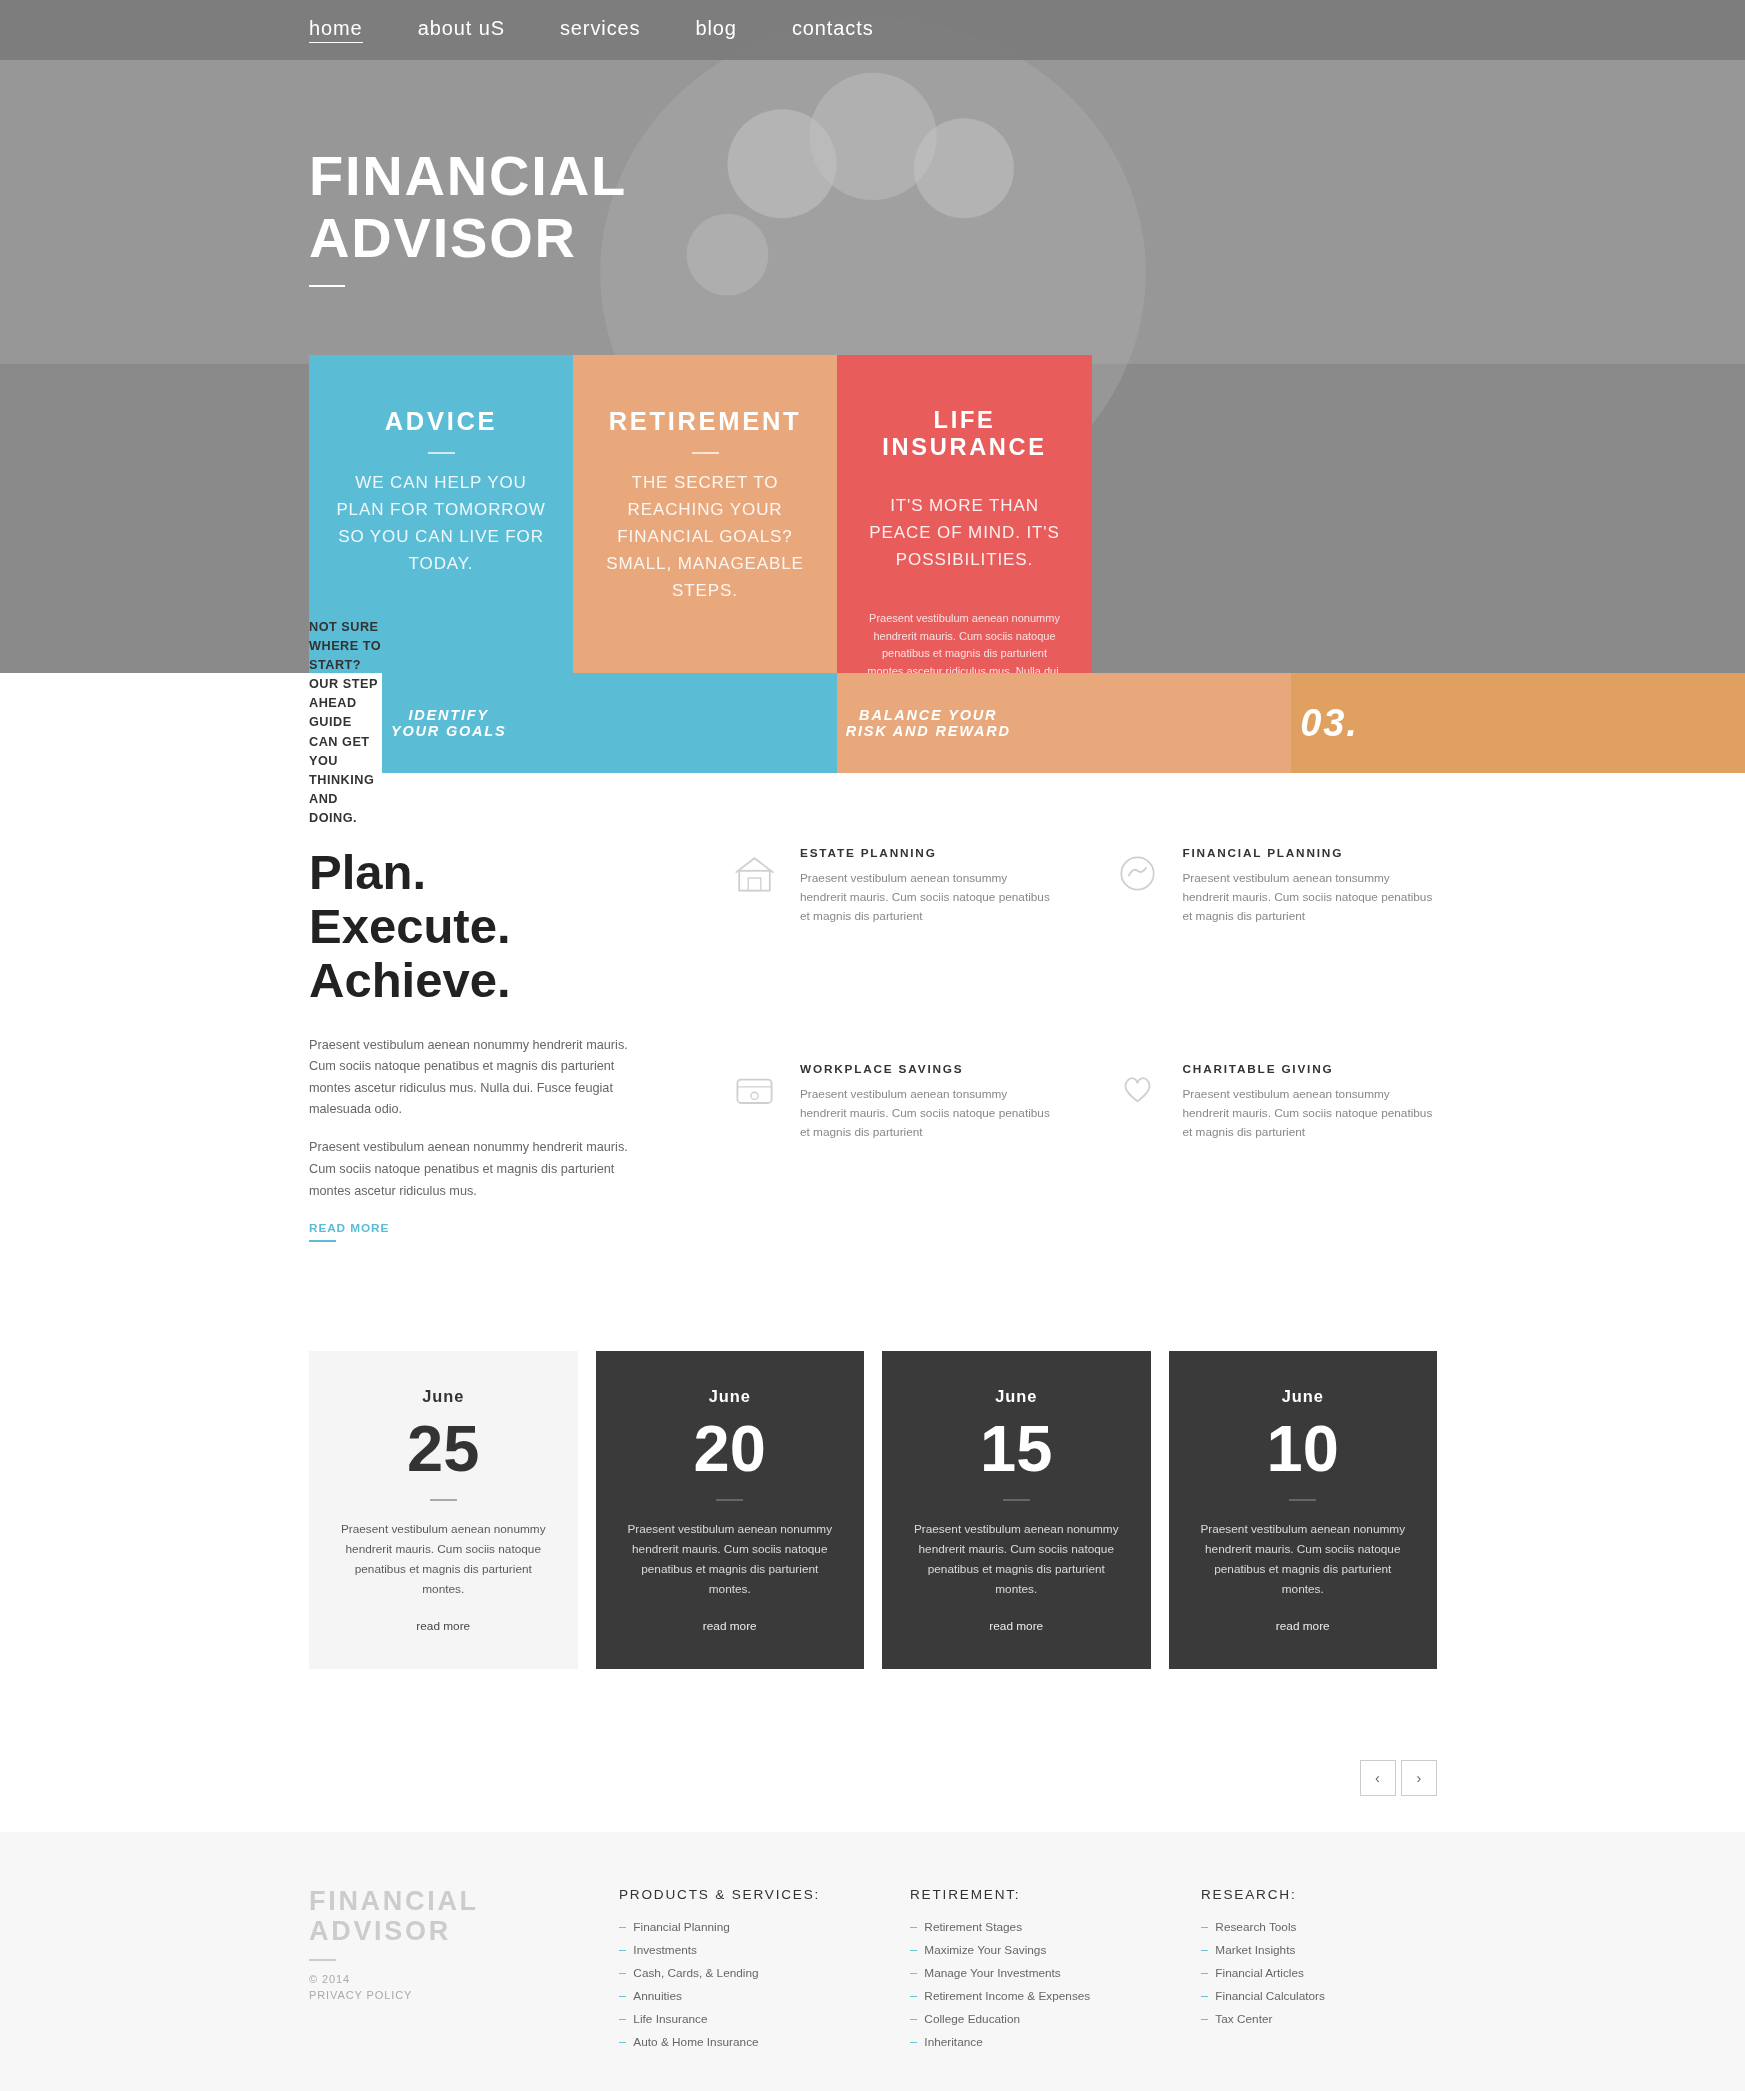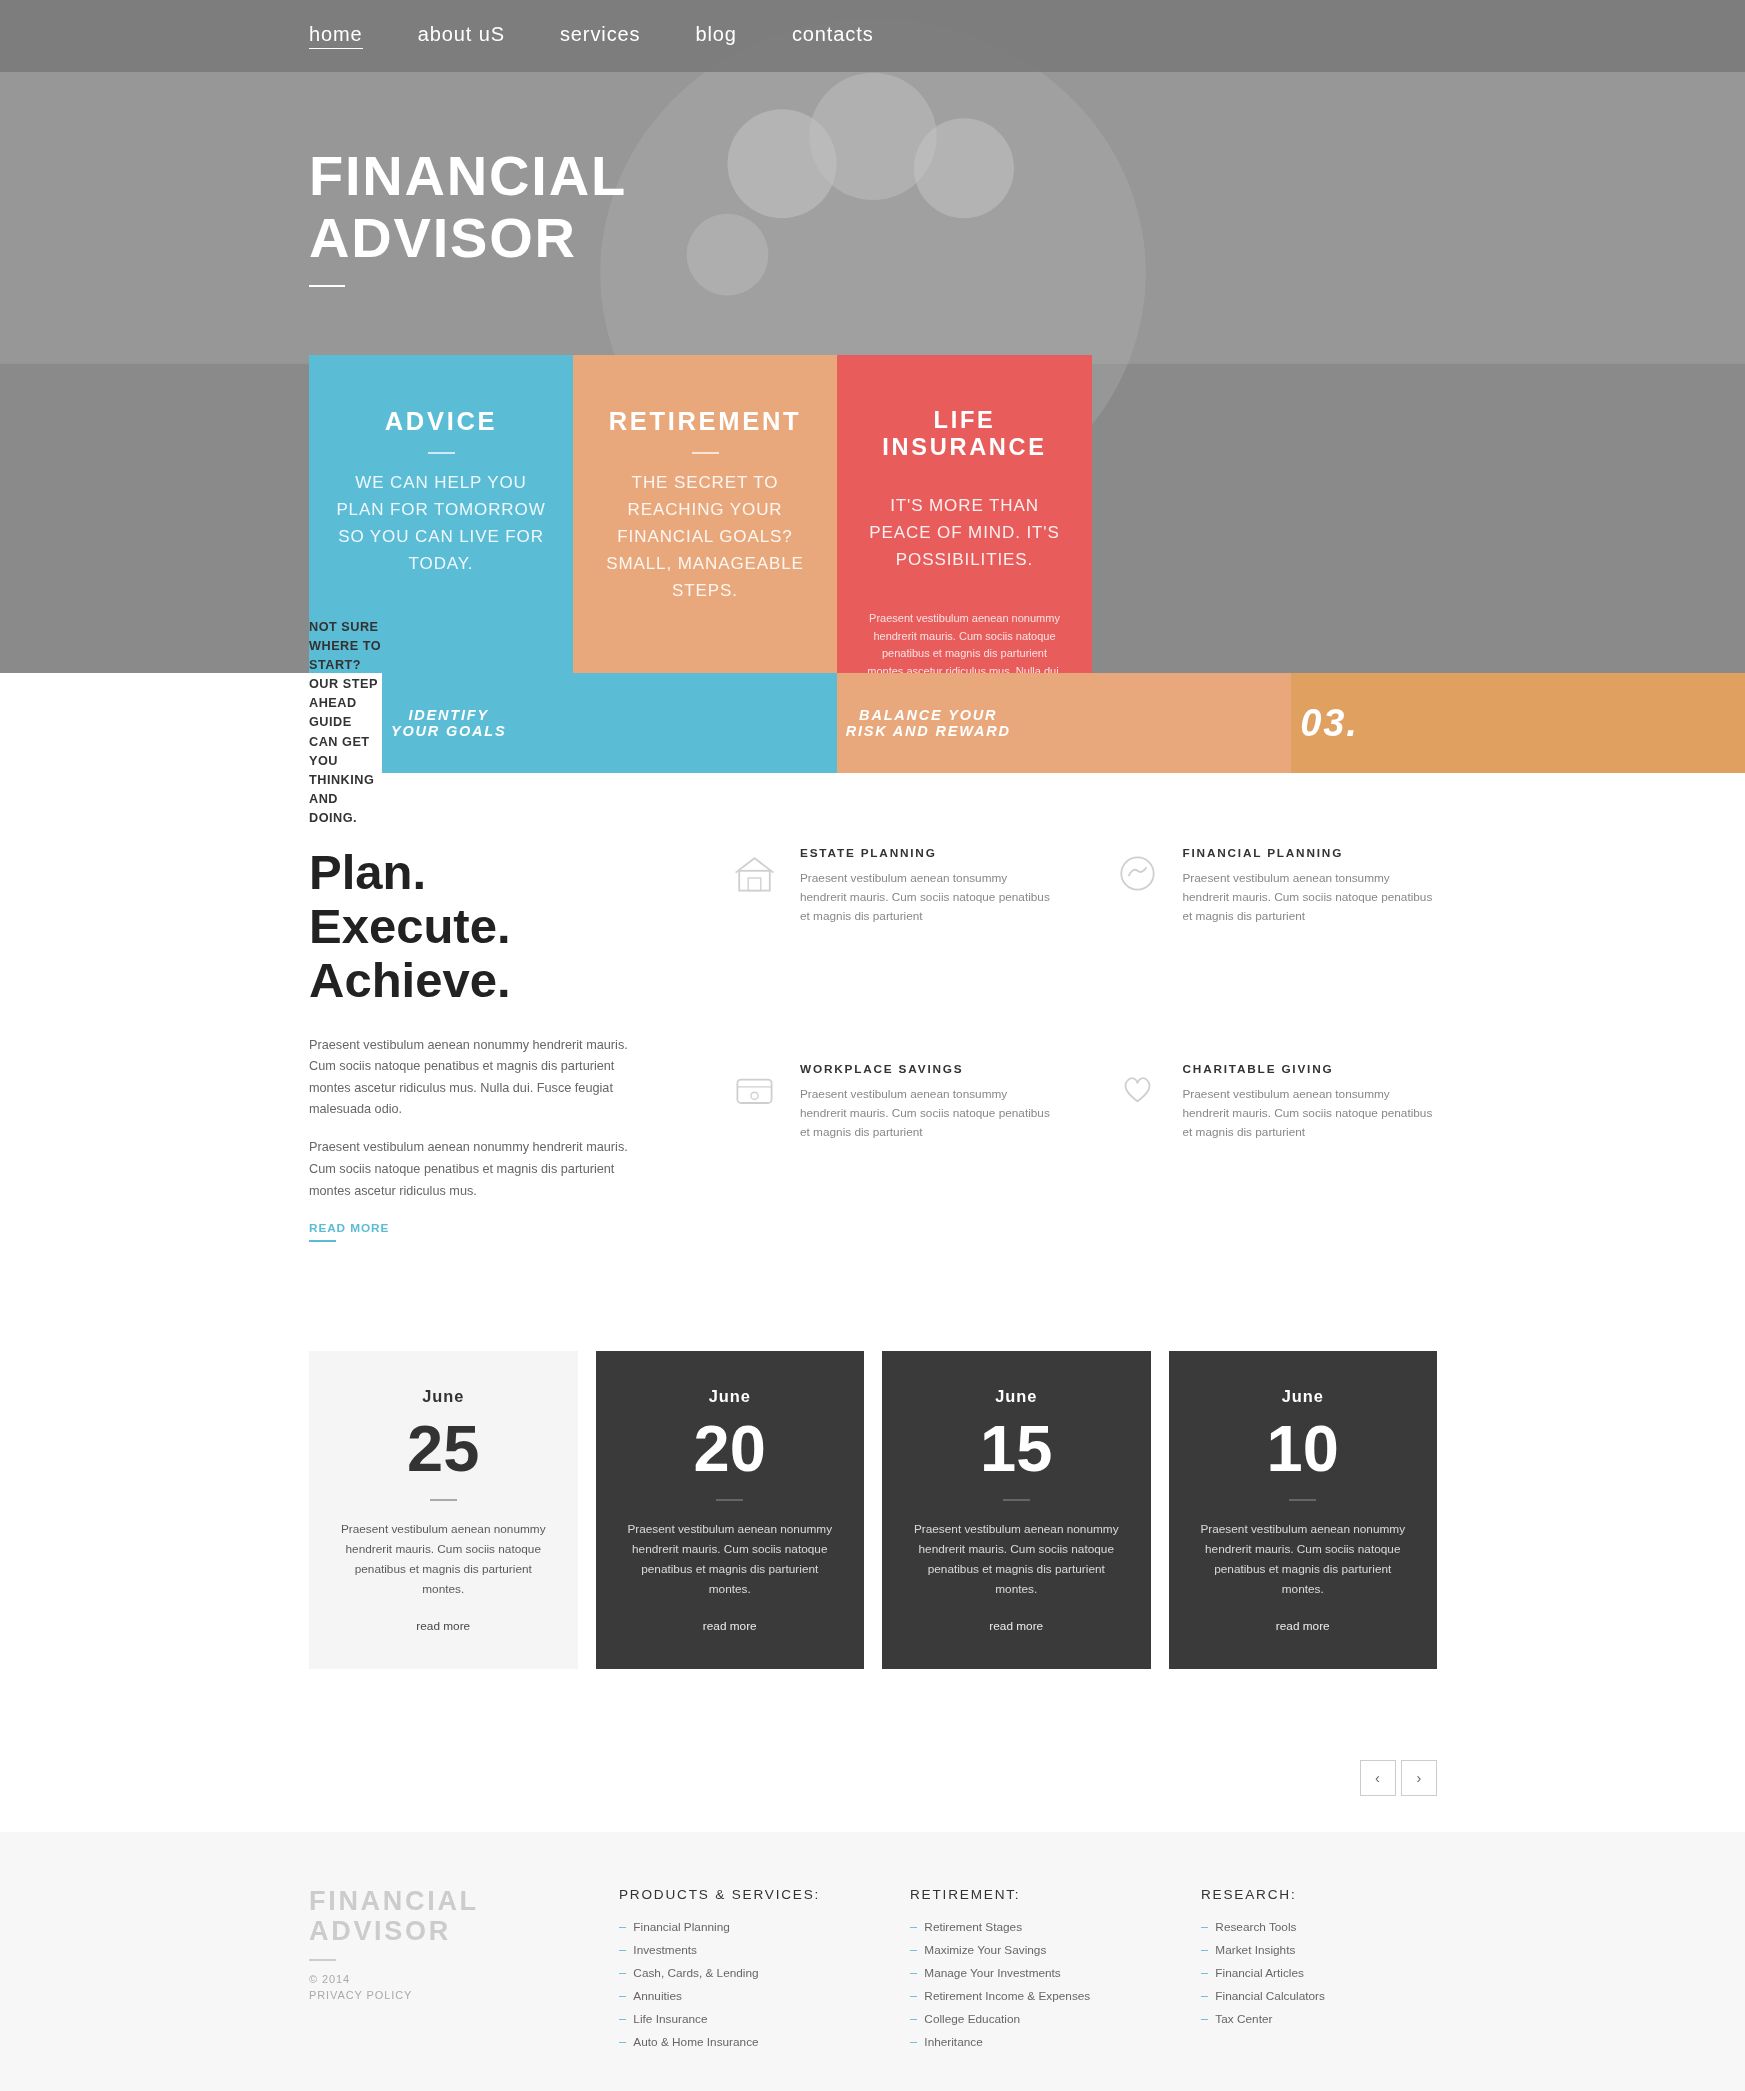--- a/index.html
+++ b/index.html
@@ -4,21 +4,21 @@
   <style>
     * { margin: 0; padding: 0; box-sizing: border-box; }
     body { font-family: Arial, Helvetica, sans-serif; background: #fff; width: 1746px; }
 
     
     nav {
       background: rgba(120,120,120,0.85);
       display: flex;
       align-items: center;
       padding: 0 309px;
-      height: 72px;
+      height: 60px;
       position: absolute;
       width: 100%;
       z-index: 10;
     }
     .nav-links { display: flex; gap: 55px; }
     .nav-links a {
       color: #fff; text-decoration: none; font-size: 20px; letter-spacing: 0.9px;
     }
     .nav-links a.active { border-bottom: 1.8px solid #fff; padding-bottom: 2.7px; }
 

